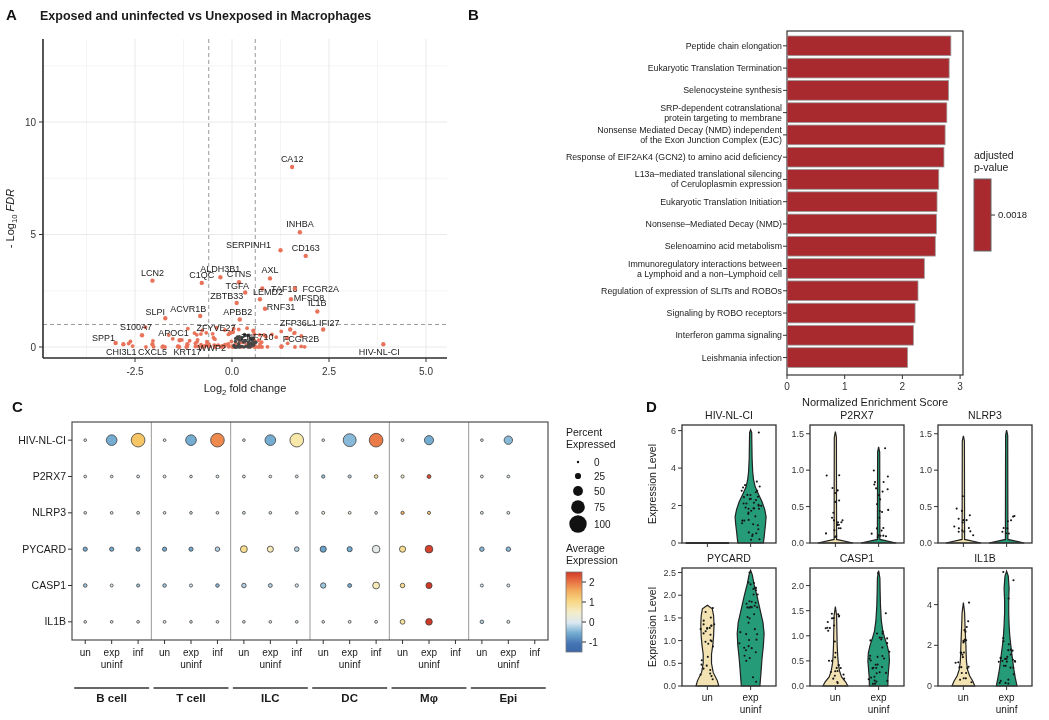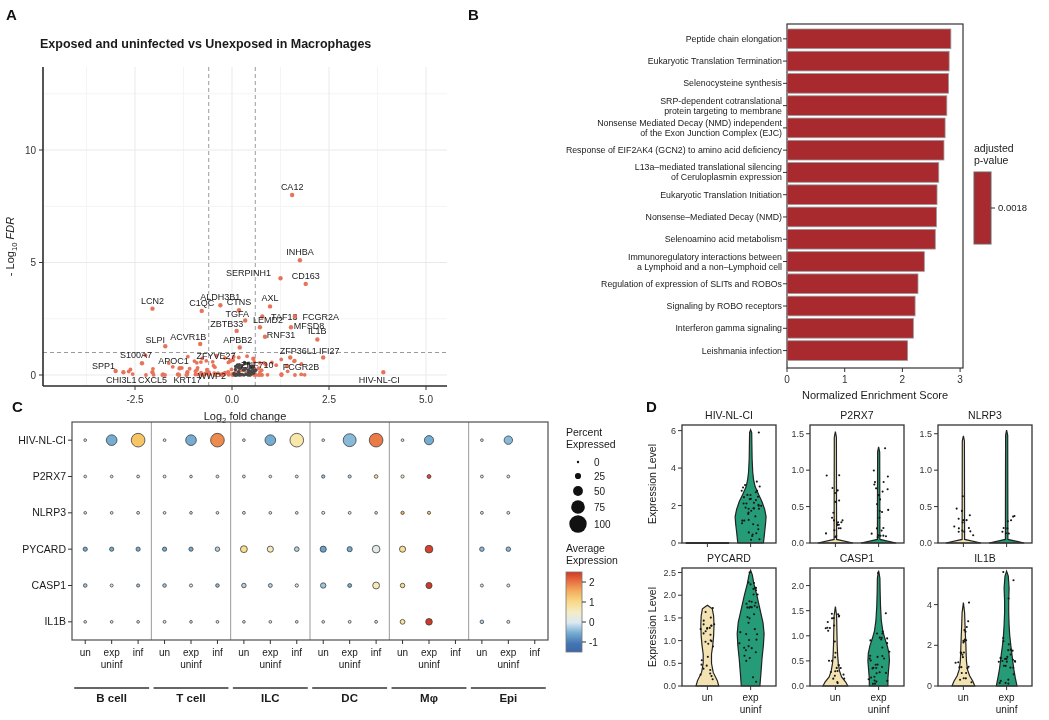--- a/index.html
+++ b/index.html
@@ -11,21 +11,21 @@
 </style>
 </head>
 <body>
 
 <div id="fig">
   <div class="plabel" style="left:6px;top:6px;">A</div>
   <div class="plabel" style="left:468px;top:6px;">B</div>
   <div class="plabel" style="left:12px;top:398px;">C</div>
   <div class="plabel" style="left:646px;top:398px;">D</div>
 
-  <div class="panel" style="left:0;top:0;margin-top:28px;">
+  <div class="panel" style="left:0;top:0;">
     <svg id="svgA" width="460" height="400">
         <text x="40" y="20" text-anchor="start" font-size="12.5" fill="#1a1a1a" font-weight="bold">Exposed and uninfected vs Unexposed in Macrophages</text>
         <g>
           <line x1="86.5" y1="39" x2="86.5" y2="358" stroke="#f4f4f4" stroke-width="1"></line>
           <line x1="183.5" y1="39" x2="183.5" y2="358" stroke="#f4f4f4" stroke-width="1"></line>
           <line x1="280.5" y1="39" x2="280.5" y2="358" stroke="#f4f4f4" stroke-width="1"></line>
           <line x1="377.5" y1="39" x2="377.5" y2="358" stroke="#f4f4f4" stroke-width="1"></line>
           <line x1="43" y1="290.75" x2="447" y2="290.75" stroke="#f4f4f4" stroke-width="1"></line>
           <line x1="43" y1="178.25" x2="447" y2="178.25" stroke="#f4f4f4" stroke-width="1"></line>
           <line x1="43" y1="65.75" x2="447" y2="65.75" stroke="#f4f4f4" stroke-width="1"></line>
@@ -283,21 +283,21 @@
         <line x1="39" y1="347" x2="43" y2="347" stroke="#333"></line>
         <text x="36" y="350.5" text-anchor="end" font-size="10" fill="#333">0</text>
         <line x1="39" y1="234.5" x2="43" y2="234.5" stroke="#333"></line>
         <text x="36" y="238" text-anchor="end" font-size="10" fill="#333">5</text>
         <line x1="39" y1="122" x2="43" y2="122" stroke="#333"></line>
         <text x="36" y="125.5" text-anchor="end" font-size="10" fill="#333">10</text>
         <text x="245" y="392" text-anchor="middle" font-size="11" fill="#1a1a1a"><tspan>Log</tspan><tspan dy="2.5" font-size="7.699999999999999">2</tspan><tspan dy="-2.5"> fold change</tspan></text>
         <text x="14" y="218.5" text-anchor="middle" font-size="11" fill="#1a1a1a" transform="rotate(-90 14 218.5)"><tspan>- Log</tspan><tspan dy="2.5" font-size="7.699999999999999">10</tspan><tspan dy="-2.5" font-style="italic"> FDR</tspan></text>
       </svg>
   </div>
-  <div class="panel" style="left:460px;top:2px;">
+  <div class="panel" style="left:460px;top:9px;">
     <svg id="svgB" width="589" height="410">
         <rect x="327" y="22" width="176" height="344" fill="none" stroke="#333" stroke-width="1.2"></rect>
         <g>
           <rect x="327" y="27" width="163.868" height="19.666666666666664" fill="#A8292E" stroke="#9a9a9a" stroke-width="0.8"></rect>
           <rect x="327" y="49.266666666666666" width="162.137" height="19.666666666666664" fill="#A8292E" stroke="#9a9a9a" stroke-width="0.8"></rect>
           <rect x="327" y="71.53333333333333" width="161.56" height="19.666666666666664" fill="#A8292E" stroke="#9a9a9a" stroke-width="0.8"></rect>
           <rect x="327" y="93.8" width="159.829" height="19.666666666666664" fill="#A8292E" stroke="#9a9a9a" stroke-width="0.8"></rect>
           <rect x="327" y="116.06666666666666" width="158.098" height="19.666666666666664" fill="#A8292E" stroke="#9a9a9a" stroke-width="0.8"></rect>
           <rect x="327" y="138.33333333333331" width="156.94400000000002" height="19.666666666666664" fill="#A8292E" stroke="#9a9a9a" stroke-width="0.8"></rect>
           <rect x="327" y="160.6" width="151.751" height="19.666666666666664" fill="#A8292E" stroke="#9a9a9a" stroke-width="0.8"></rect>

